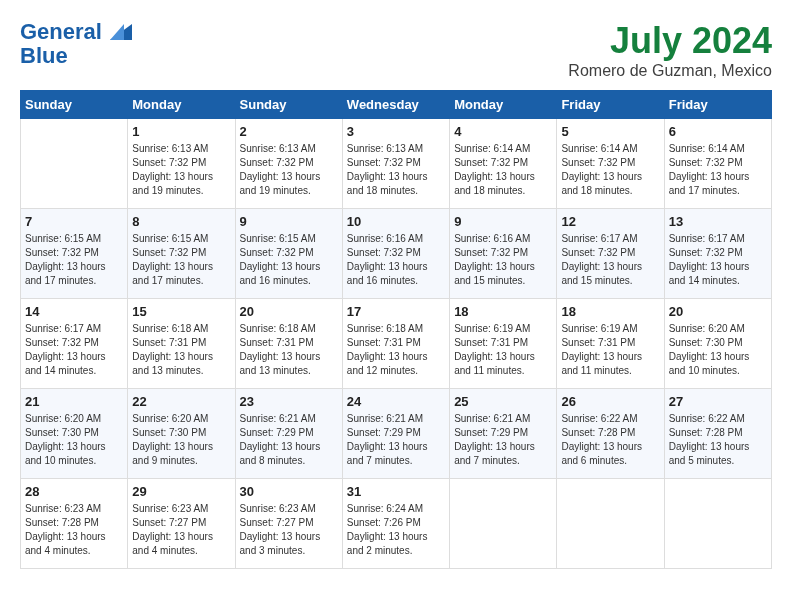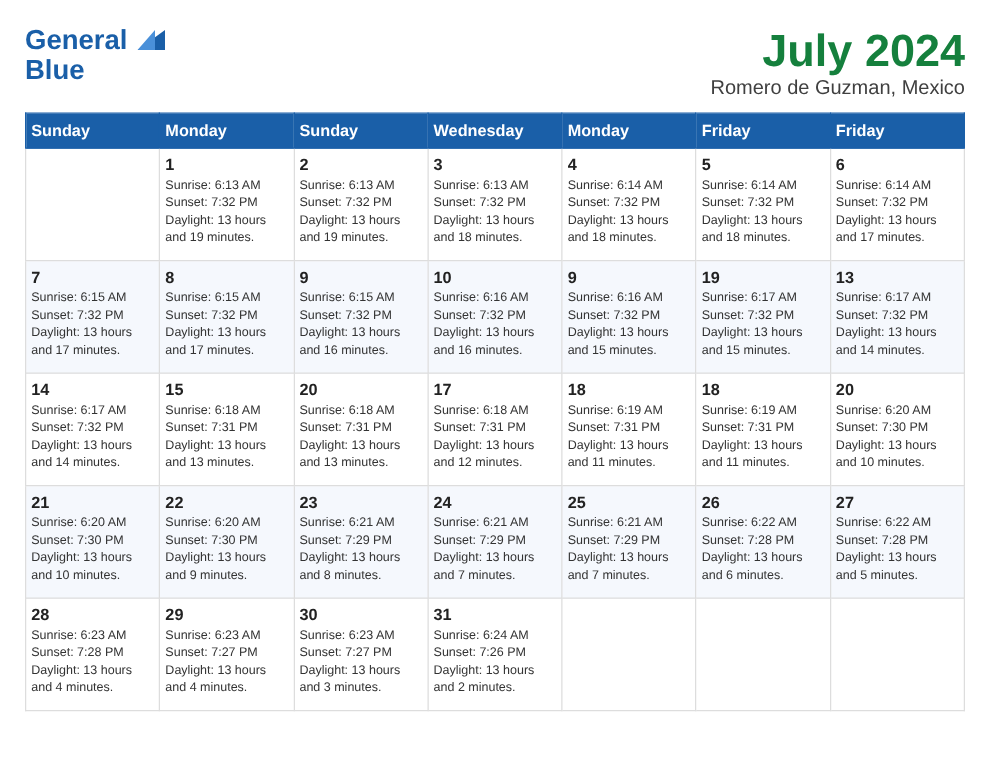--- a/index.html
+++ b/index.html
@@ -160,21 +160,21 @@
         </td>
         <td>
           <div class="day-num">10</div>
           <div class="day-info">Sunrise: 6:16 AM<br>Sunset: 7:32 PM<br>Daylight: 13 hours and 16 minutes.</div>
         </td>
         <td>
           <div class="day-num">9</div>
           <div class="day-info">Sunrise: 6:16 AM<br>Sunset: 7:32 PM<br>Daylight: 13 hours and 15 minutes.</div>
         </td>
         <td>
-          <div class="day-num">19</div>
+          <div class="day-num">12</div>
           <div class="day-info">Sunrise: 6:17 AM<br>Sunset: 7:32 PM<br>Daylight: 13 hours and 15 minutes.</div>
         </td>
         <td>
           <div class="day-num">13</div>
           <div class="day-info">Sunrise: 6:17 AM<br>Sunset: 7:32 PM<br>Daylight: 13 hours and 14 minutes.</div>
         </td>
       </tr>
       <tr>
         <td>
           <div class="day-num">14</div>

